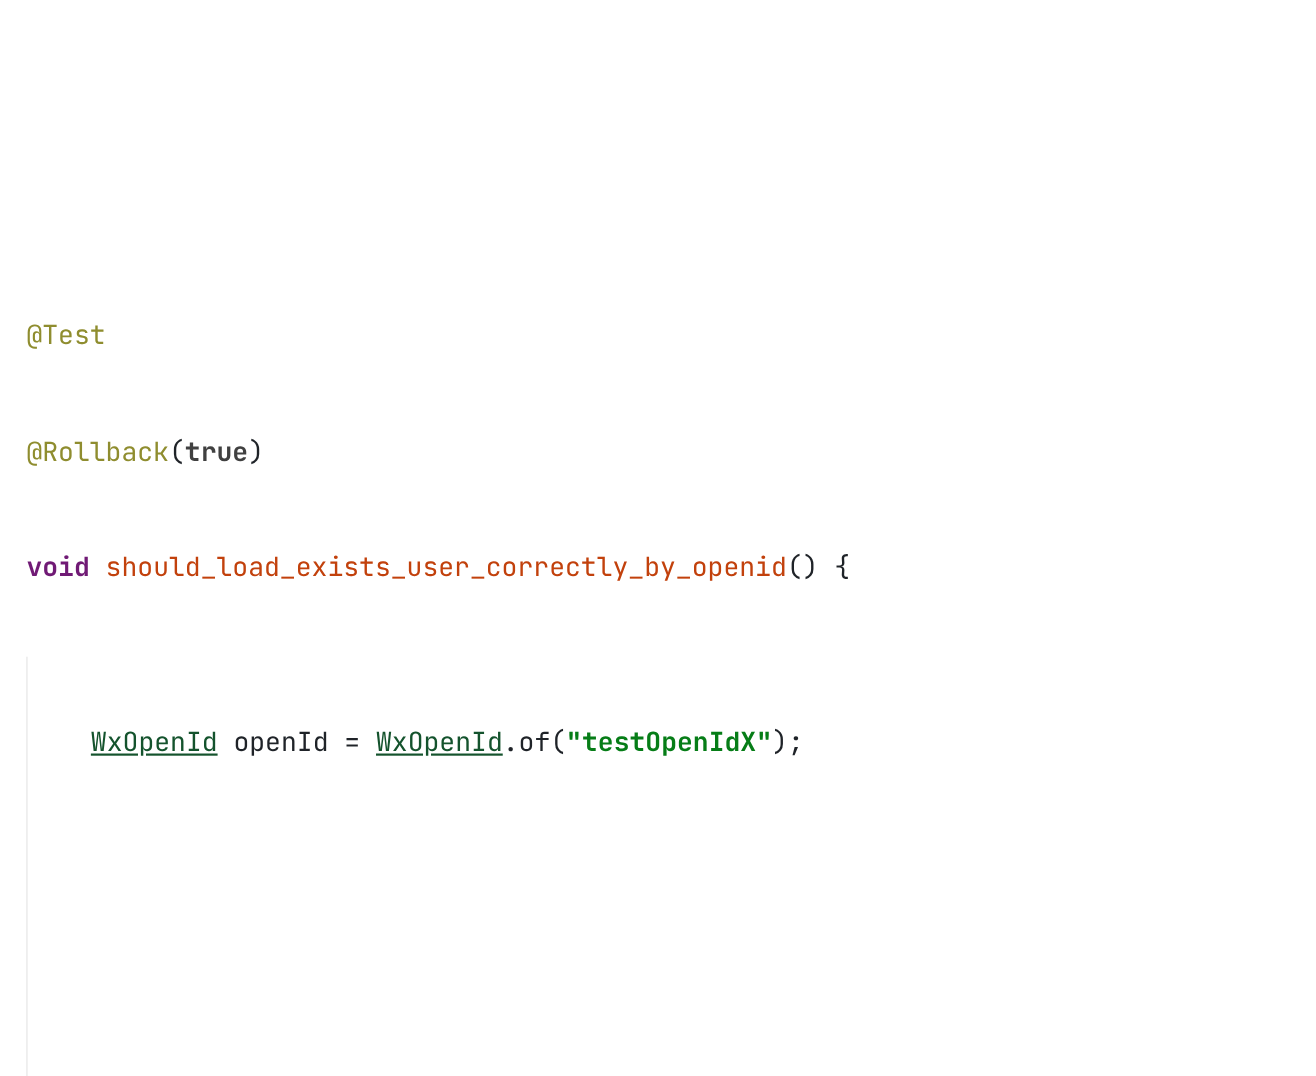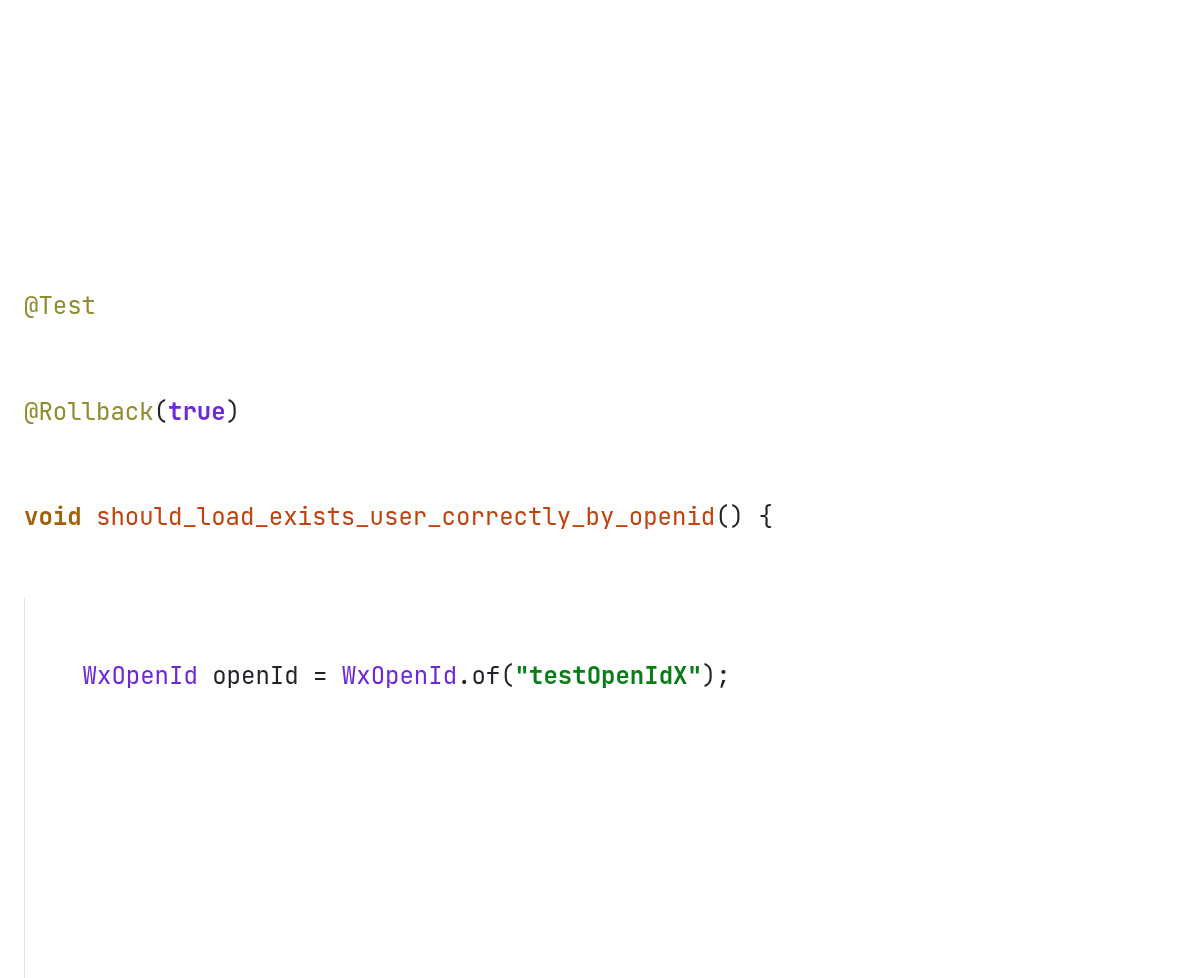--- a/index.html
+++ b/index.html
@@ -8,26 +8,26 @@
     background: #ffffff;
     font-family: "JetBrains Mono", "Fira Code", "Consolas", "Menlo", monospace;
     font-size: 24px;
     line-height: 2.2;
     color: #1f2328;
     white-space: pre;
   }
   .line { display: block; }
   .comment { color: #8b8b8b; font-style: italic; }
   .annotation { color: #8f8d2f; }
-  .keyword { color: #a16207; font-weight: bold; }
-  .true-lit { color: #6d28d9; font-weight: bold; }
+  .keyword { color: #701a75; font-weight: bold; }
+  .true-lit { color: #404040; font-weight: bold; }
   .methodname { color: #c2410c; }
   .static-call { }
   .string { color: #067d17; font-weight: bold; }
-  .type { color: #6d28d9; }
+  .type { color: #14532d; text-decoration: underline; }
 
   .indent-guide {
     border-left: 1px solid #e3e3e3;
     padding-left: 0;
     margin-left: 0;
     display: block;
   }
   .code-wrap { display:block; }
 </style>
 </head>

